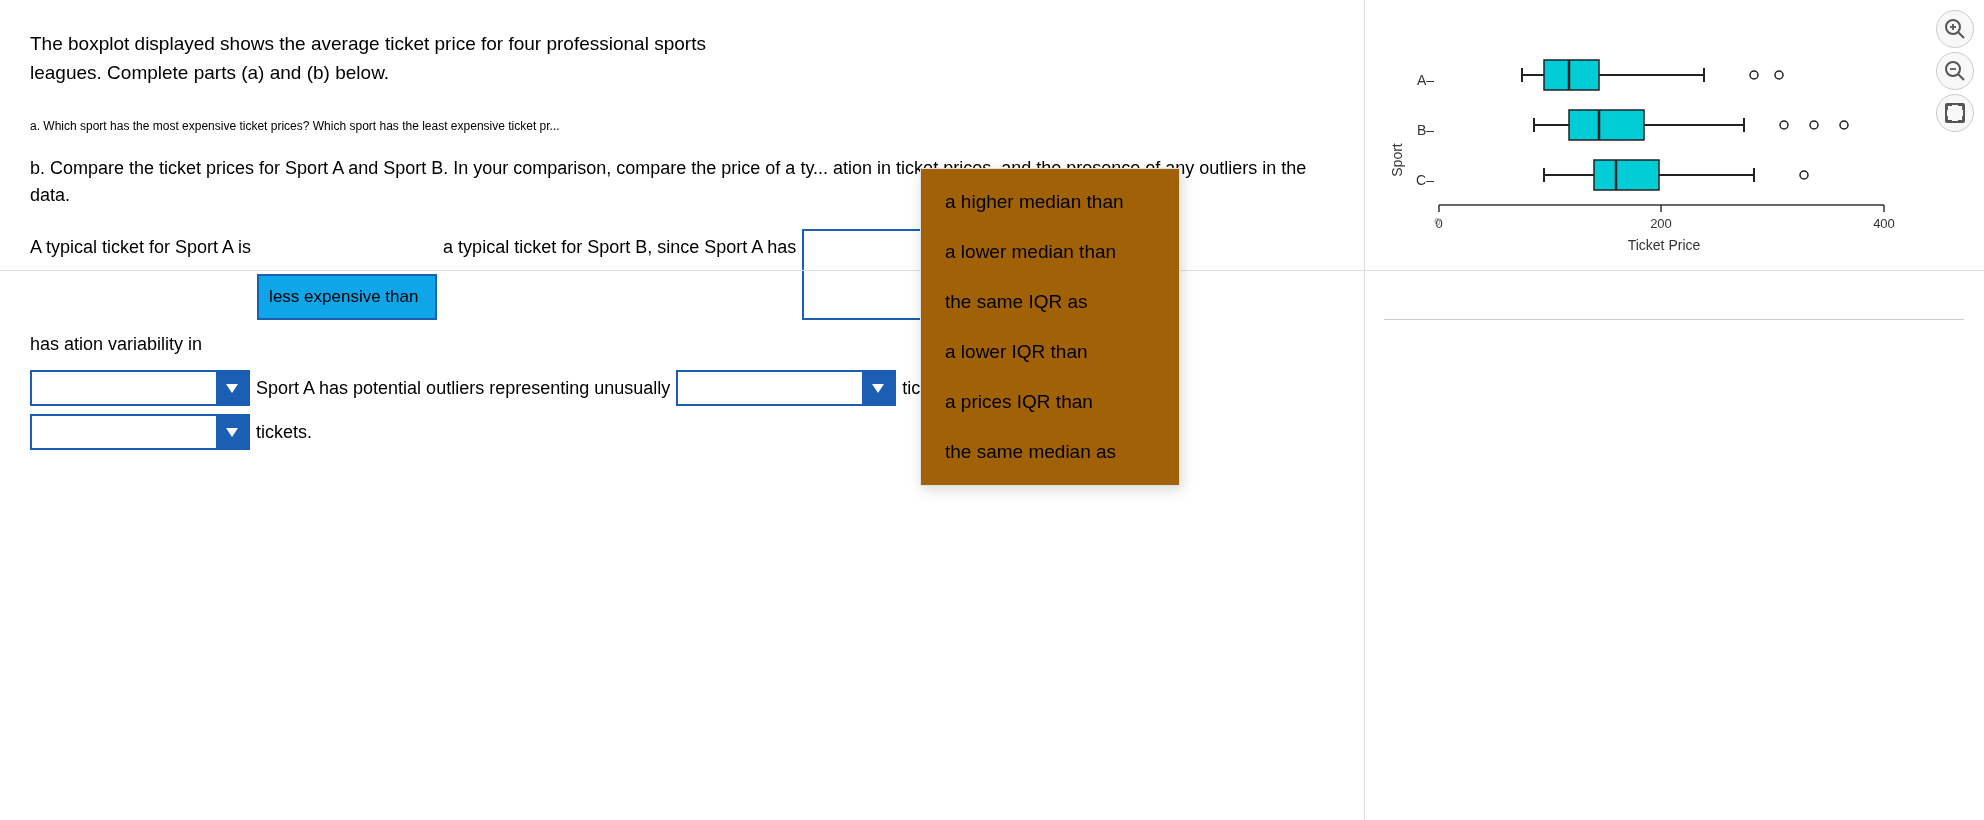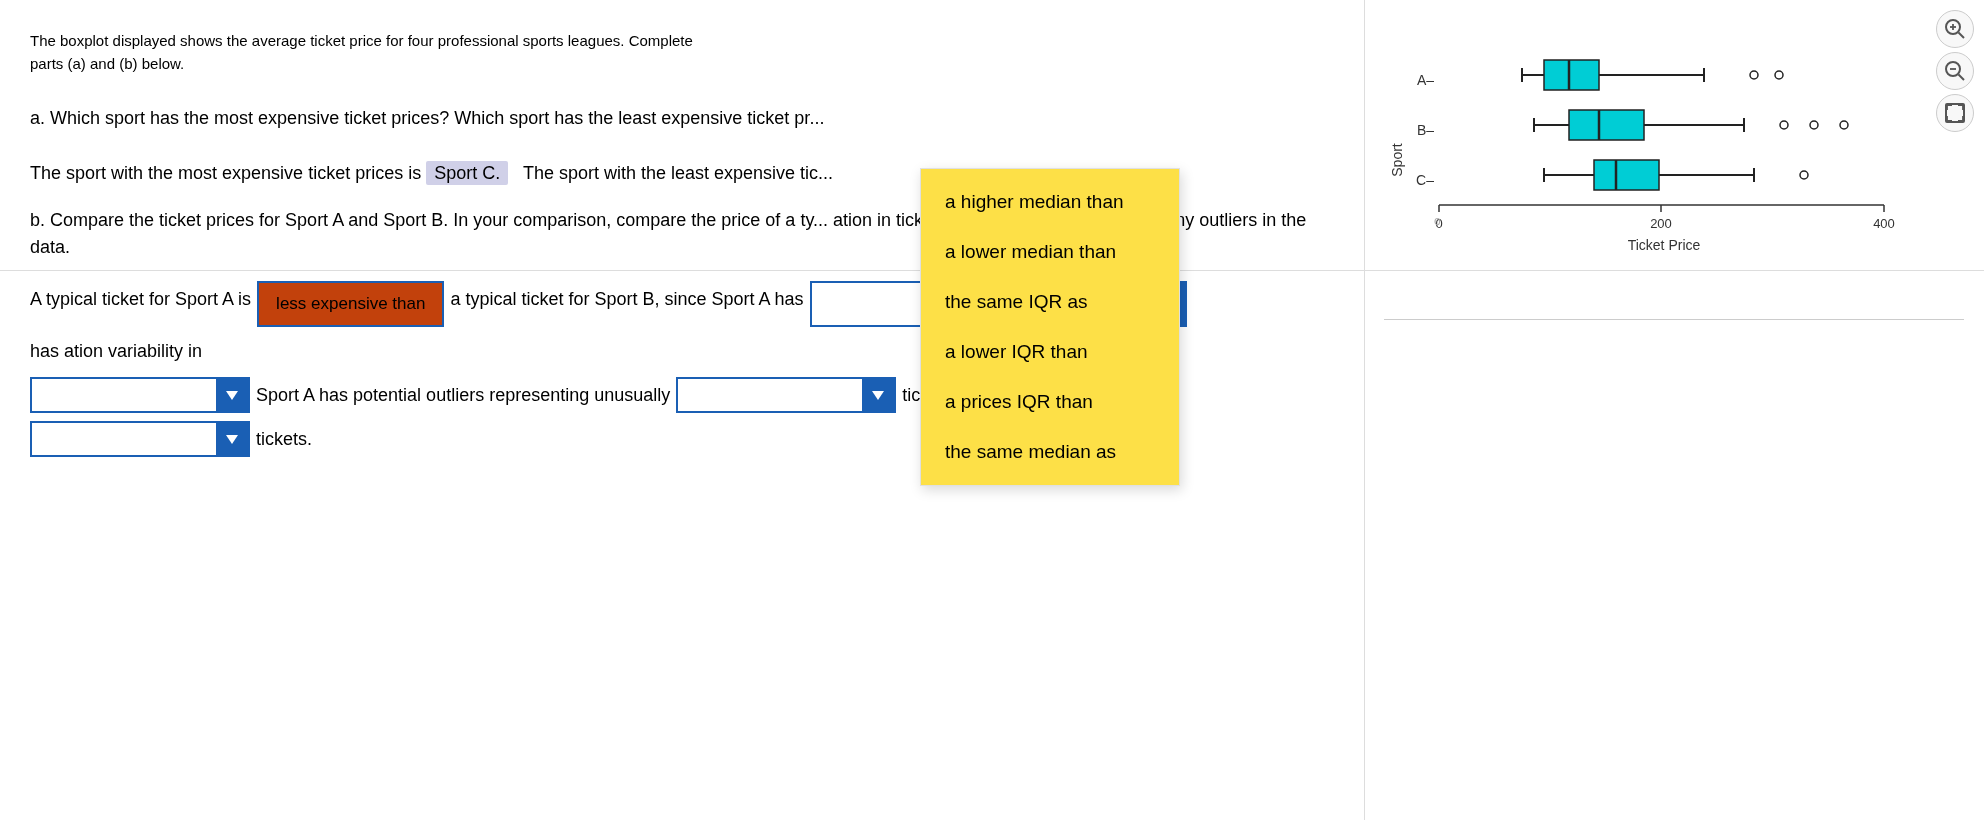--- a/index.html
+++ b/index.html
@@ -28,30 +28,30 @@
     }
 
     .right-panel {
       width: 620px;
       padding: 20px 20px 20px 20px;
       position: relative;
       flex-shrink: 0;
     }
 
     .intro-text {
-      font-size: 15px;
+      font-size: 19px;
       line-height: 1.5;
       margin-bottom: 30px;
       max-width: 680px;
     }
 
     .question-a {
-      font-size: 18px;
+      font-size: 12px;
       line-height: 1.5;
-      margin-bottom: 28px;
+      margin-bottom: 20px;
     }
 
     .answer-a {
       font-size: 18px;
       line-height: 1.5;
       margin-bottom: 20px;
     }
 
     .highlighted-answer {
       background: #d0d0e8;
@@ -66,25 +66,26 @@
     }
 
     .answer-b {
       font-size: 18px;
       line-height: 1.6;
     }
 
     .inline-box {
       display: inline-block;
       border: 2px solid #1a5fb4;
-      padding: 4px 17px;
-      background: #c2410c;
+      padding: 4px 10px;
+      background: #0ea5e9;
       min-width: 180px;
       font-size: 17px;
       vertical-align: middle;
+      margin-top: 45px;
     }
 
     .select-wrapper {
       display: inline-flex;
       border: 2px solid #1a5fb4;
       vertical-align: middle;
       background: #fff;
       min-width: 220px;
       align-items: stretch;
     }
@@ -140,21 +141,21 @@
       justify-content: center;
       cursor: pointer;
       font-size: 18px;
     }
 
     
     .dropdown-menu {
       position: absolute;
       top: 168px;
       left: 920px;
-      background: #fde047;
+      background: #a16207;
       border: 1px solid #e0e0e0;
       box-shadow: 2px 4px 12px rgba(0,0,0,0.15);
       z-index: 100;
       min-width: 260px;
       padding: 8px 0;
     }
 
     .dropdown-menu-item {
       padding: 14px 24px;
       font-size: 19px;
@@ -176,26 +177,20 @@
 <div class="main-container">
 
   <div class="left-panel">
 
     <p class="intro-text">The boxplot displayed shows the average ticket price for four professional sports leagues. Complete parts (a) and (b) below.</p>
 
     <p class="question-a">
       <span>a. Which sport has the most expensive ticket prices? Which sport has the least expensive ticket pr</span><span>...</span>
     </p>
 
-    <p class="answer-a">
-      <span>The sport with the most expensive ticket prices is</span>
-      <span class="highlighted-answer">Sport C.</span>
-      <span>&nbsp;</span>
-      <span>The sport with the least expensive tic</span><span>...</span>
-    </p>
 
     <p class="question-b">
       <span>b. Compare the ticket prices for Sport A and Sport B. In your comparison, compare the price of a ty</span><span>...</span>
       <span>ation in ticket prices, and the presence of any outliers in the data.</span>
     </p>
 
     <div class="answer-b">
       <div class="answer-line">
         <span>A typical ticket for Sport A is</span>
         <span class="inline-box">less expensive than</span>

